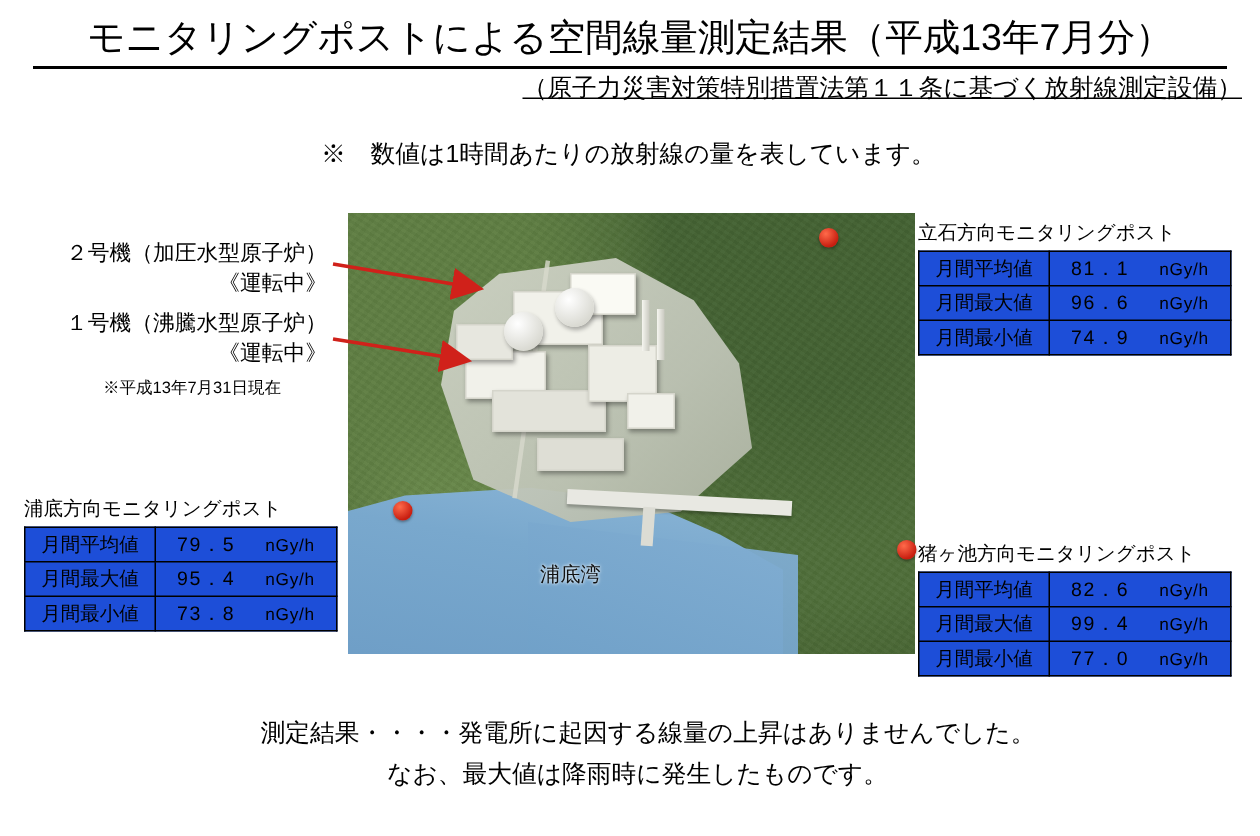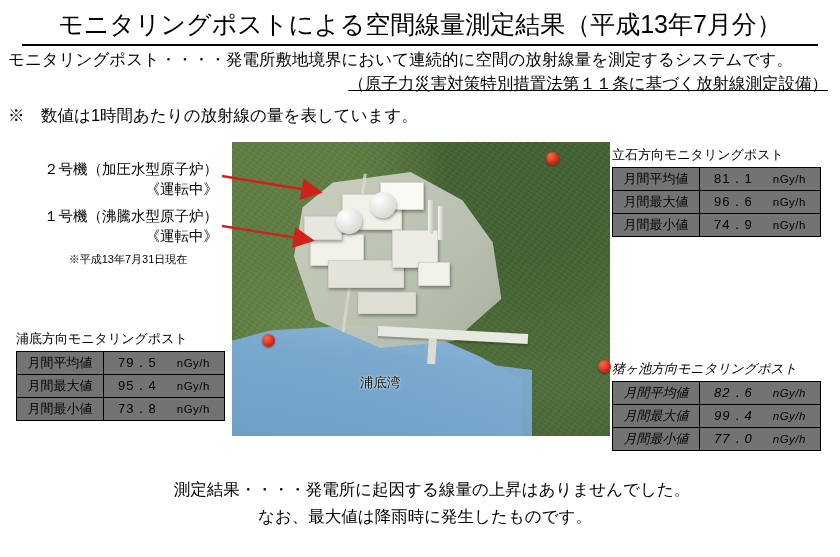--- a/index.html
+++ b/index.html
@@ -35,21 +35,21 @@
   #intro {
     position: absolute;
     left: 8px;
     top: 48px;
     width: 824px;
     font-size: 16.5px;
     line-height: 1.45;
   }
   #intro .l1 { text-align: left; }
   #intro .l2 { text-align: right; padding-right: 4px; text-decoration: underline;}
-  #intro .l3 { text-align: left; padding-right: 2px; margin-top: 8px;}
+  #intro .l3 { text-align: center; padding-right: 2px; margin-top: 20px;}
 
   
   #photo {
     position: absolute;
     left: 232px;
     top: 142px;
     width: 378px;
     height: 294px;
     background: #15803d;
     overflow: hidden;
@@ -207,21 +207,21 @@
 
   
   .mp-block { position: absolute; }
   .mp-title {
     font-size: 13px;
     margin-bottom: 3px;
     white-space: nowrap;
   }
   table.mp {
     border-collapse: collapse;
-    background: #737373;
+    background: #1d4ed8;
   }
   table.mp td {
     border: 1px solid #000;
     height: 22px;
     font-size: 13px;
     padding: 0 4px;
   }
   table.mp td.lbl {
     width: 78px;
     text-align: center;
@@ -230,42 +230,41 @@
   table.mp td.val {
     width: 112px;
     text-align: center;
     white-space: nowrap;
   }
   table.mp td.val .num { letter-spacing: 1px; }
   table.mp td.val .unit { font-size: 11.5px; letter-spacing: .5px; margin-left: 20px;}
 
   #mp-tateishi { left: 612px; top: 146px; }
   #mp-urasoko  { left: 16px;  top: 330px; }
-  #mp-inokawa  { left: 612px; top: 360px; font-style: italic; }
+  #mp-inokawa  { left: 612px; top: 360px; }
 
   
   #footer {
     position: absolute;
     left: 0;
     top: 476px;
     width: 840px;
     font-size: 16.5px;
     line-height: 1.65;
     text-align: center;
   }
   #footer .f1 { padding-left: 4px; margin-left: 20px; }
   #footer .f2 { padding-left: 10px; }
 </style>
 </head>
 <body>
 
 <div id="title">モニタリングポストによる空間線量測定結果（平成13年7月分）</div>
 
 <div id="intro">
-  <div class="l1">モニタリングポスト・・・・発電所敷地境界において連続的に空間の放射線量を測定するシステムです。</div>
   <div class="l2">（原子力災害対策特別措置法第１１条に基づく放射線測定設備）</div>
   <div class="l3">※　数値は1時間あたりの放射線の量を表しています。</div>
 </div>
 
 <div id="photo">
   <div class="veg"></div>
   <div class="veg-noise"></div>
   <div class="sea"></div>
   <div class="sea2"></div>
   <div class="plat"></div>

